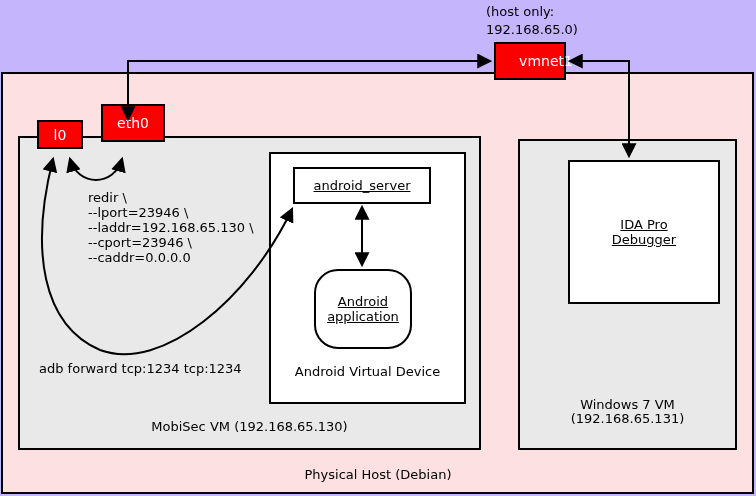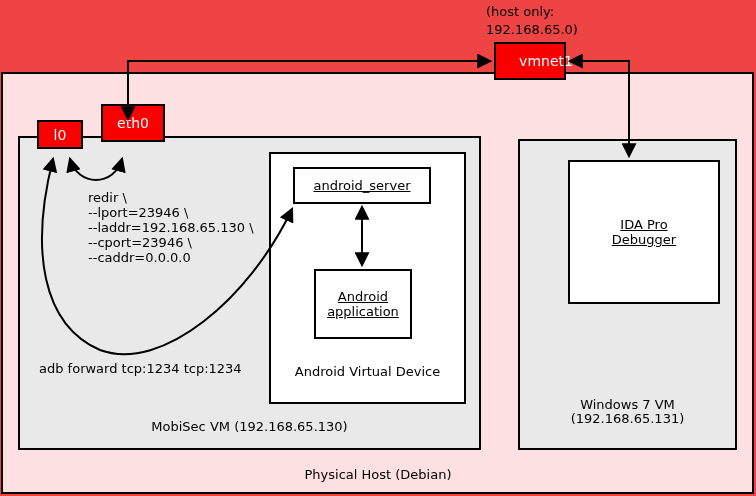--- a/index.html
+++ b/index.html
@@ -1,20 +1,20 @@
 <!DOCTYPE html>
 <html><head>
 <meta charset="utf-8">
 <style>
   * { box-sizing: border-box; margin: 0; padding: 0; }
   html,body { background:#ffffff; }
   #canvas {
     position: relative;
     width: 756px; height: 496px;
-    background: #ef4444;
+    background: #c4b5fd;
     font-family: "DejaVu Sans", sans-serif;
     color: #000;
     overflow: hidden;
   }
   .box { position: absolute; border: 2px solid #000; }
   .host   { background: #fde0e2; }
   .vmbox  { background: #e9e9e9; }
   .white  { background: #ffffff; text-decoration: underline; }
   .nic {
     background: #fb0000;
@@ -56,21 +56,21 @@
 
   <div class="box vmbox" style="left:518px; top:139px; width:219px; height:311px;"></div>
   <div class="label center" style="left:518px; top:398px; width:219px; line-height:14px;">Windows 7 VM
 (192.168.65.131)</div>
 
   <div class="box white" style="left:269px; top:152px; width:197px; height:252px;"></div>
   <div class="label center" style="left:269px; top:364px; width:197px;">Android Virtual Device</div>
 
   <div class="box white flexcenter" style="left:293px; top:167px; width:138px; height:37px;">android_server</div>
 
-  <div class="box white flexcenter" style="left:314px; top:269px; width:98px; height:70px;">Android
+  <div class="box white flexcenter" style="left:314px; top:269px; width:98px; height:80px;border-radius:24px;">Android
 application</div>
 
   <div class="box white flexcenter" style="left:568px; top:160px; width:152px; height:144px;">IDA Pro
 Debugger</div>
 
   <div class="label" style="left:88px; top:190px;">redir \
 --lport=23946 \
 --laddr=192.168.65.130 \
 --cport=23946 \
 --caddr=0.0.0.0</div>

